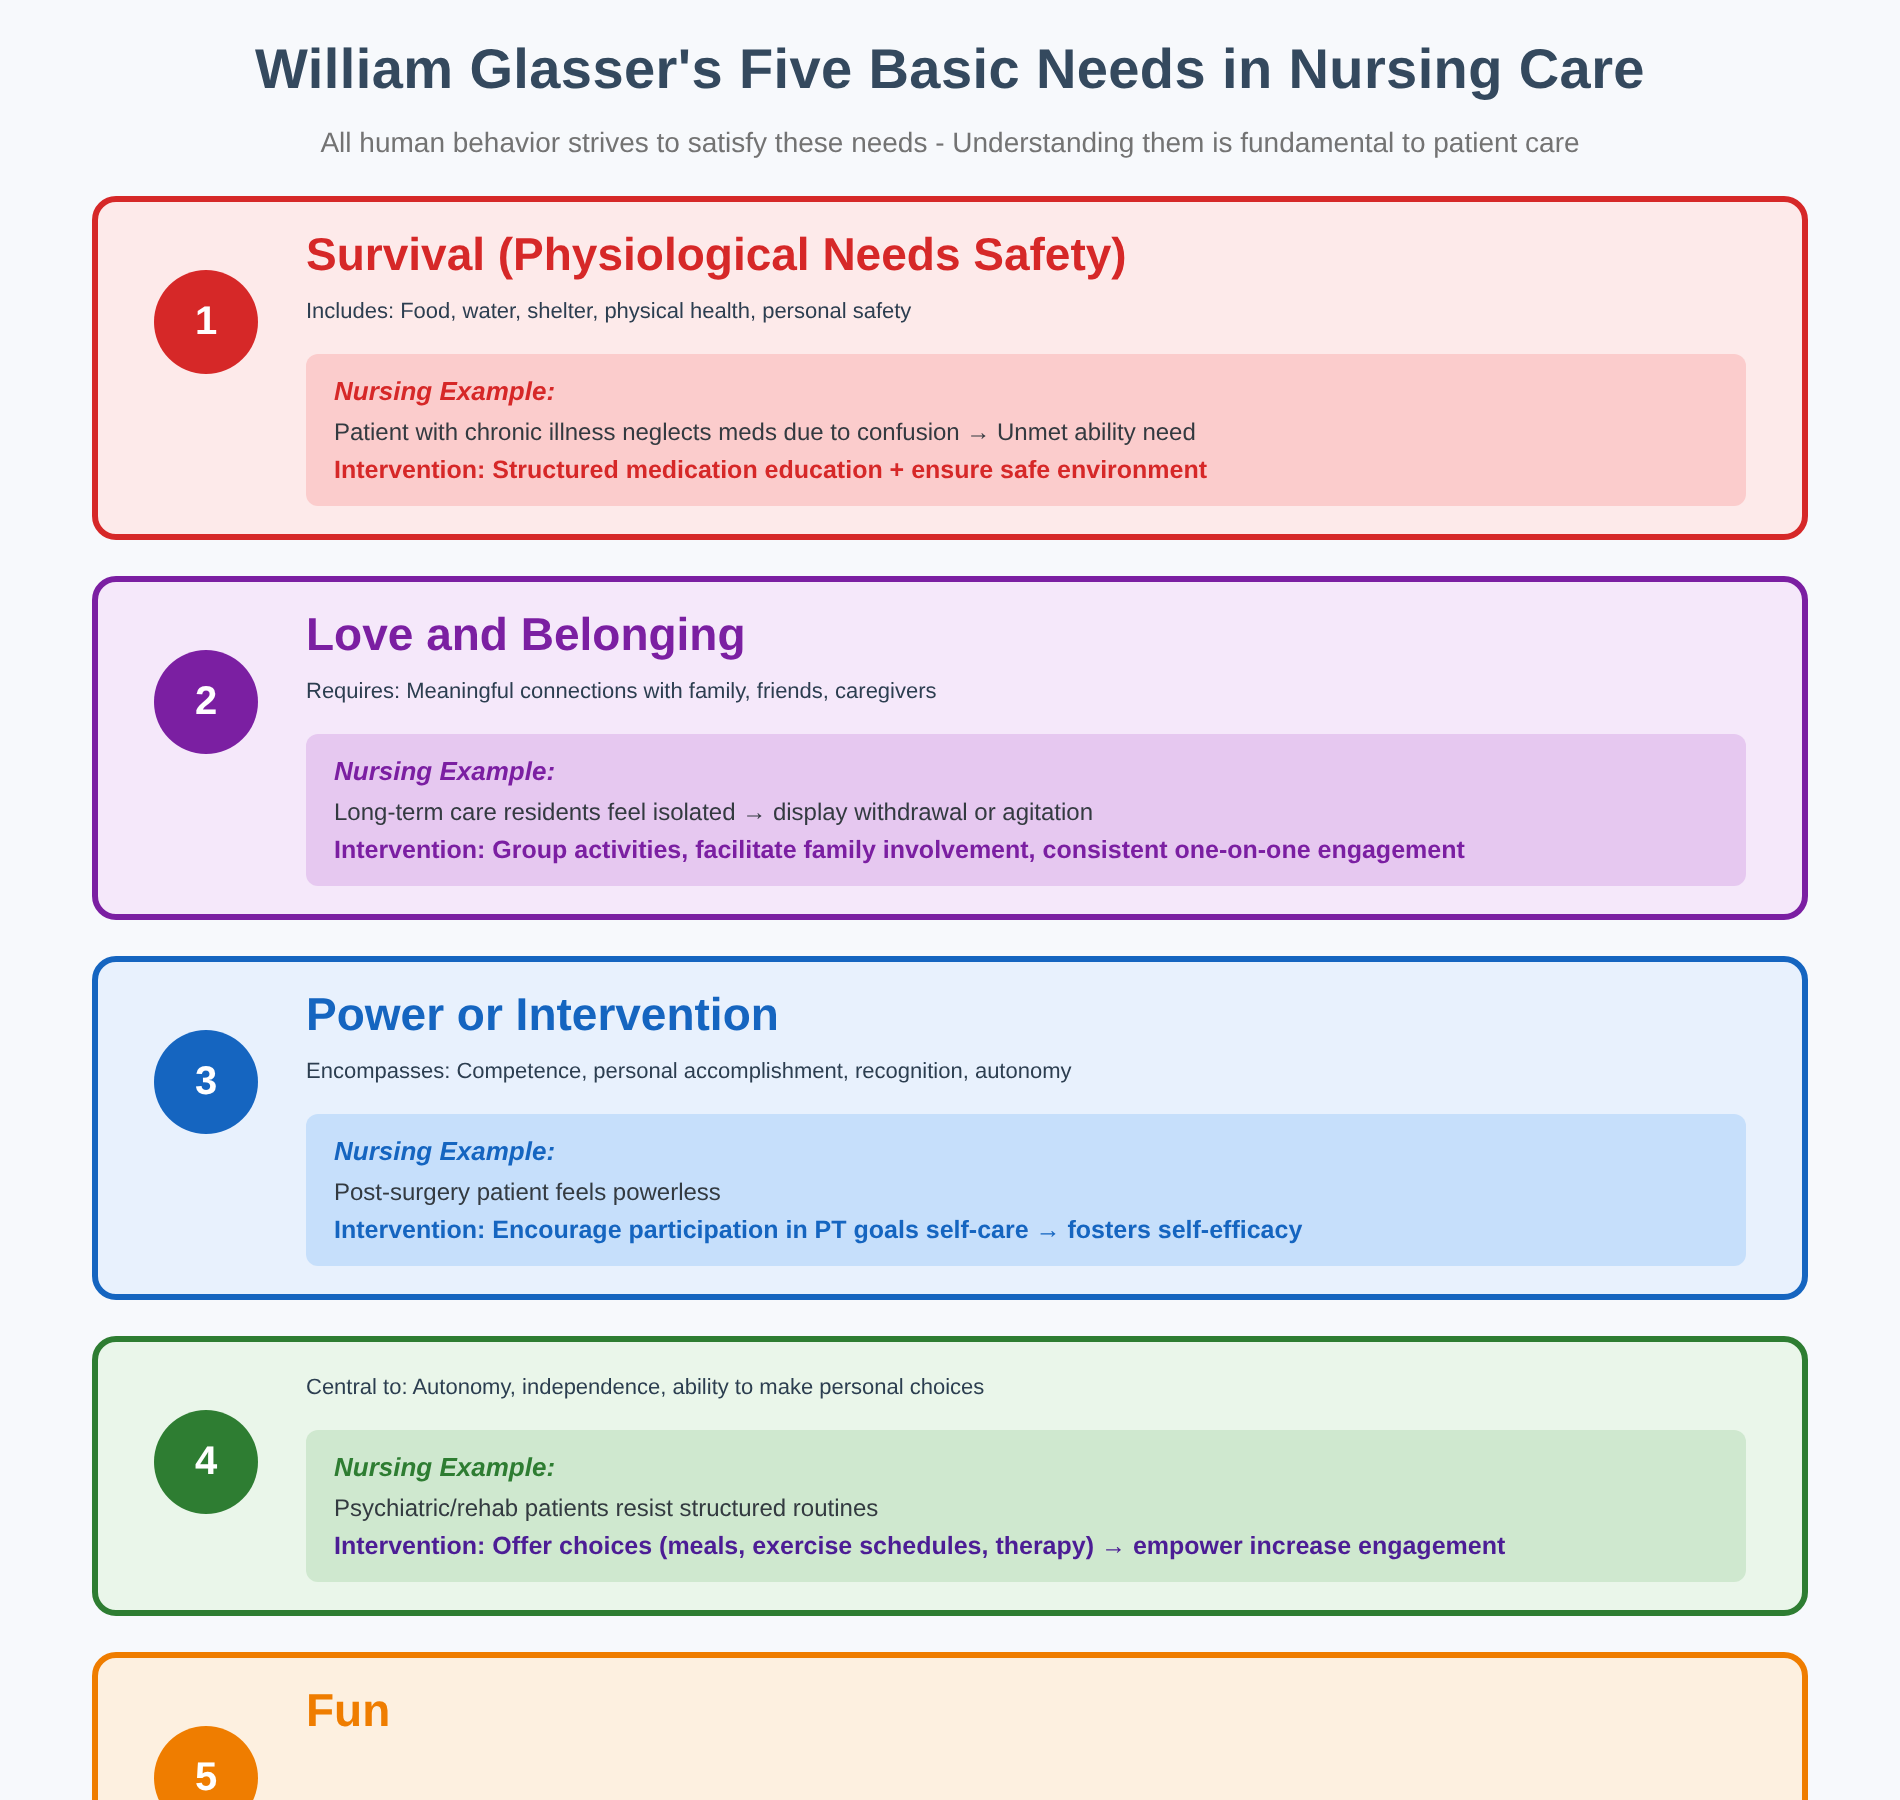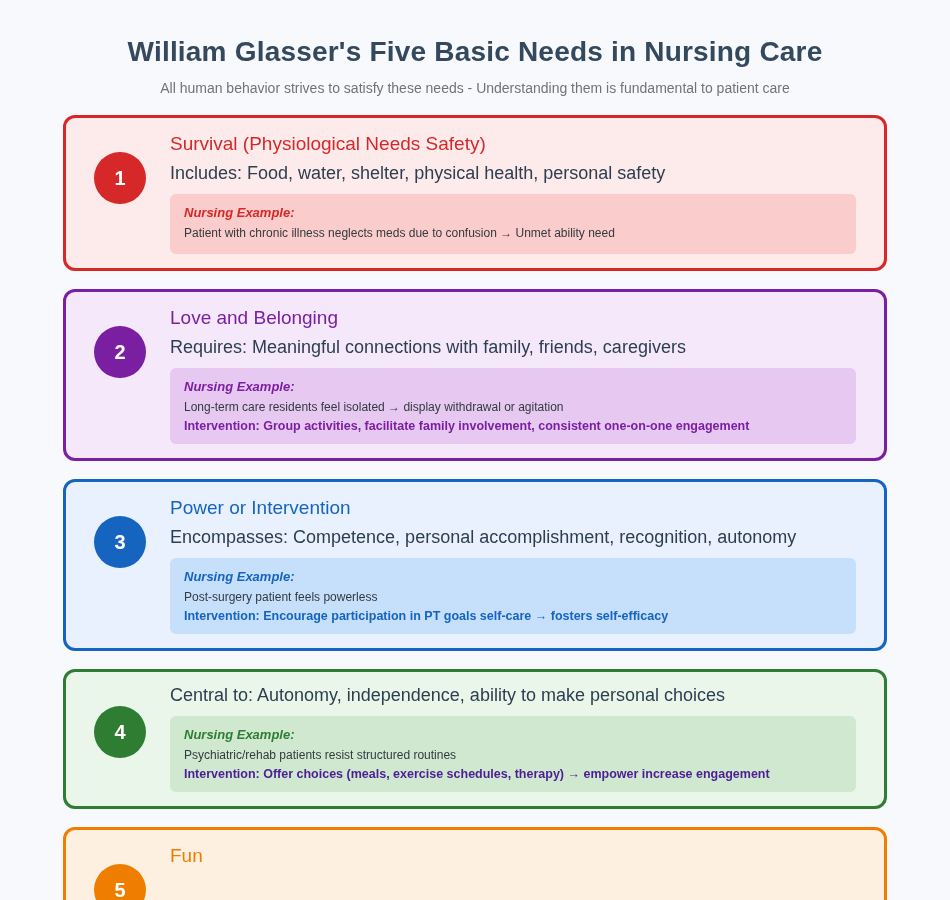--- a/index.html
+++ b/index.html
@@ -11,21 +11,21 @@
     height: 900px;
     background: #f7f9fc;
     font-family: "Liberation Sans", sans-serif;
     color: #2c3e50;
     overflow: hidden;
   }
   .page {
     width: 950px;
     height: 784px;
     box-sizing: border-box;
-    padding: 17px;
+    padding: 0;
     position: relative;
   }
   .header {
     text-align: center;
     padding-top: 16px;
   }
   .title {
     font-size: 28px;
     font-weight: bold;
     color: #34495e;
@@ -64,27 +64,27 @@
     display: flex;
     align-items: center;
     justify-content: center;
     margin-top: 20px;
   }
   .card-body {
     margin-left: 24px;
     flex: 1;
   }
   .card-title {
-    font-size: 19px;
-    font-weight: normal;
+    font-size: 23px;
+    font-weight: bold;
     margin: 0 0 8px 0;
     line-height: 24px;
   }
   .card-desc {
-    font-size: 18px;
+    font-size: 11px;
     color: #2c3e50;
     margin: 0 0 12px 0;
     line-height: 18px;
   }
   .example-box {
     border-radius: 6px;
     padding: 10px 14px 10px 14px;
   }
   .example-label {
     font-size: 13px;
@@ -118,20 +118,21 @@
 
   <div class="cards" id="needs-list">
       <div class="card" style="border-color: rgb(214, 40, 40); background: rgb(253, 234, 234);">
         <div class="badge" style="background: rgb(214, 40, 40);">1</div>
         <div class="card-body">
           <h2 class="card-title" style="color: rgb(214, 40, 40);">Survival (Physiological Needs Safety)</h2>
           <p class="card-desc">Includes: Food, water, shelter, physical health, personal safety</p>
           <div class="example-box" style="background: rgb(251, 204, 204);">
             <p class="example-label" style="color: rgb(214, 40, 40);">Nursing Example:</p>
             <p class="example-text">Patient with chronic illness neglects meds due to confusion → Unmet ability need</p>
+            <p class="intervention" style="color: rgb(214, 40, 40);">Intervention: Structured medication education + ensure safe environment</p>
           </div>
         </div>
       </div>
       <div class="card" style="border-color: rgb(123, 31, 162); background: rgb(245, 232, 250);">
         <div class="badge" style="background: rgb(123, 31, 162);">2</div>
         <div class="card-body">
           <h2 class="card-title" style="color: rgb(123, 31, 162);">Love and Belonging</h2>
           <p class="card-desc">Requires: Meaningful connections with family, friends, caregivers</p>
           <div class="example-box" style="background: rgb(230, 200, 240);">
             <p class="example-label" style="color: rgb(123, 31, 162);">Nursing Example:</p>

